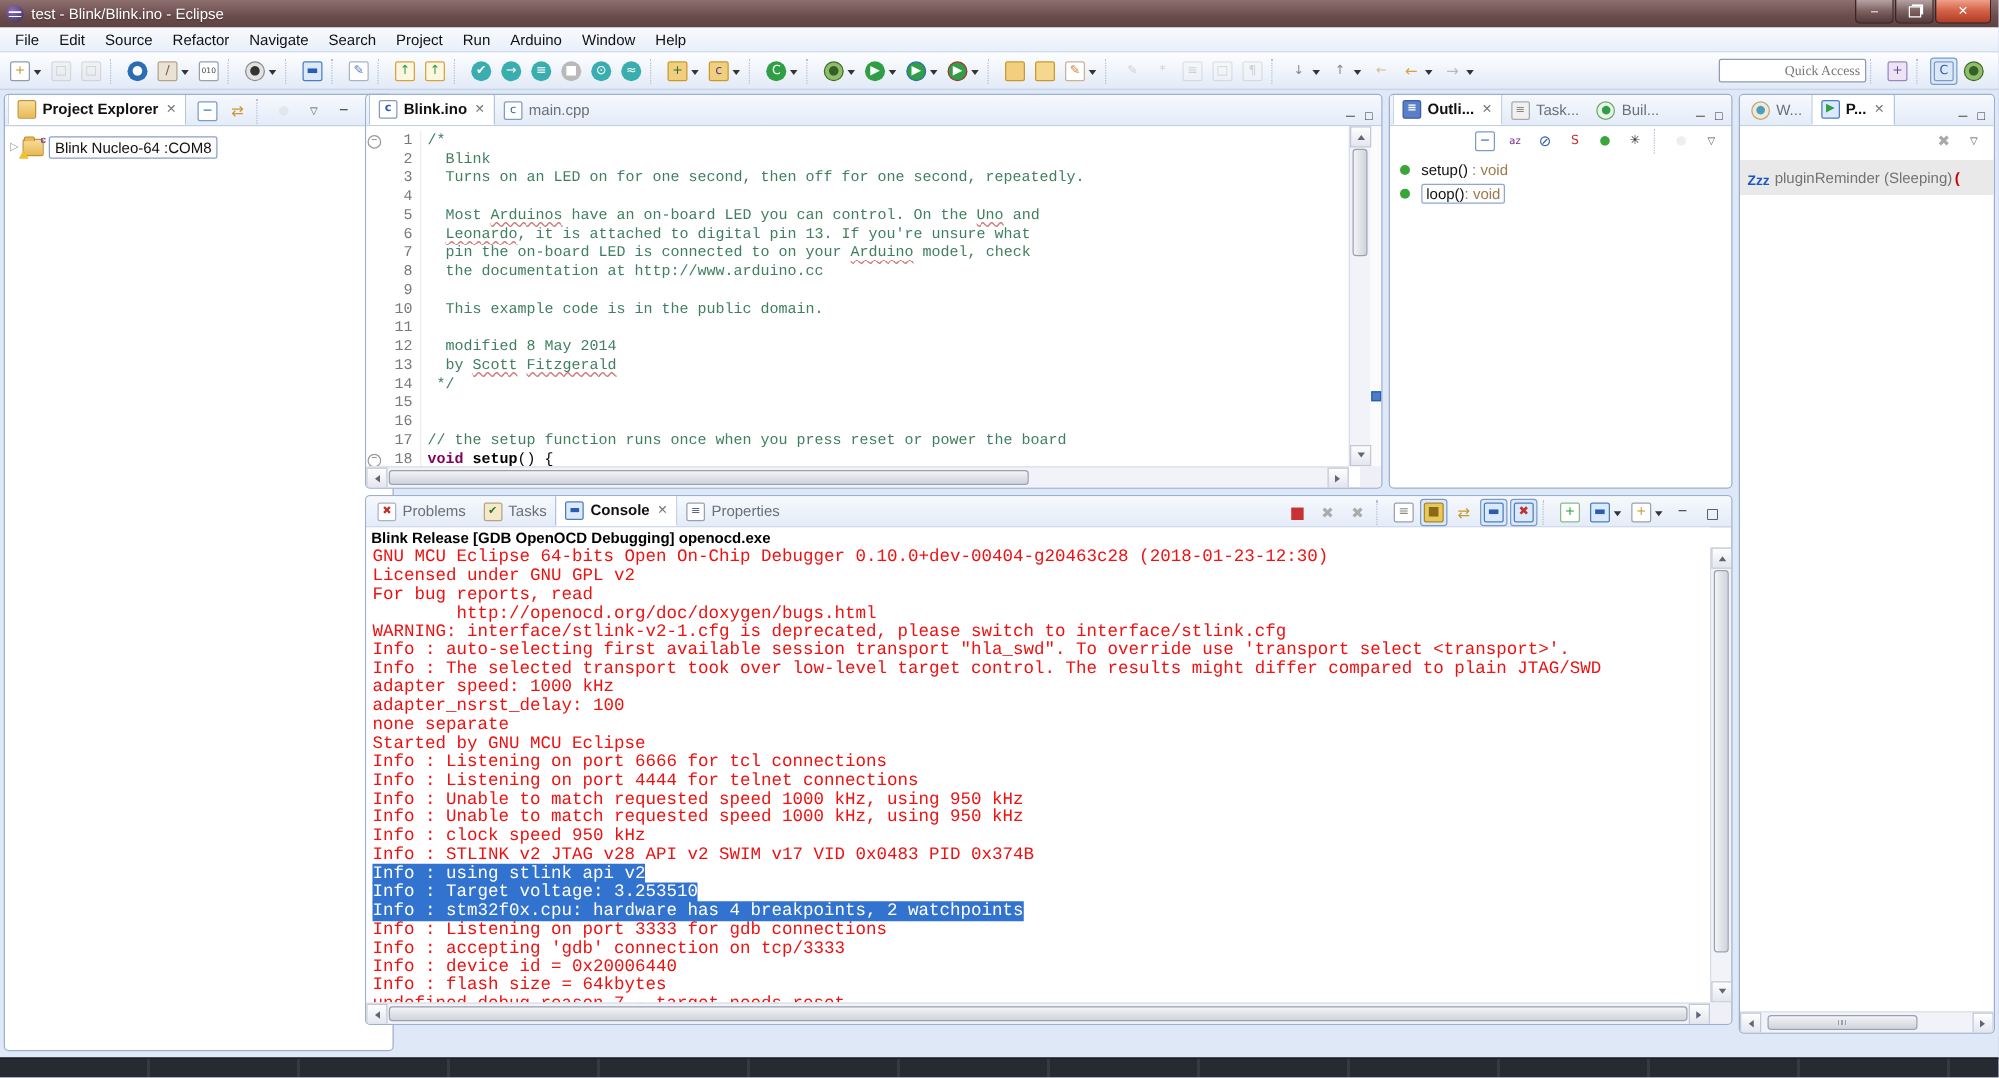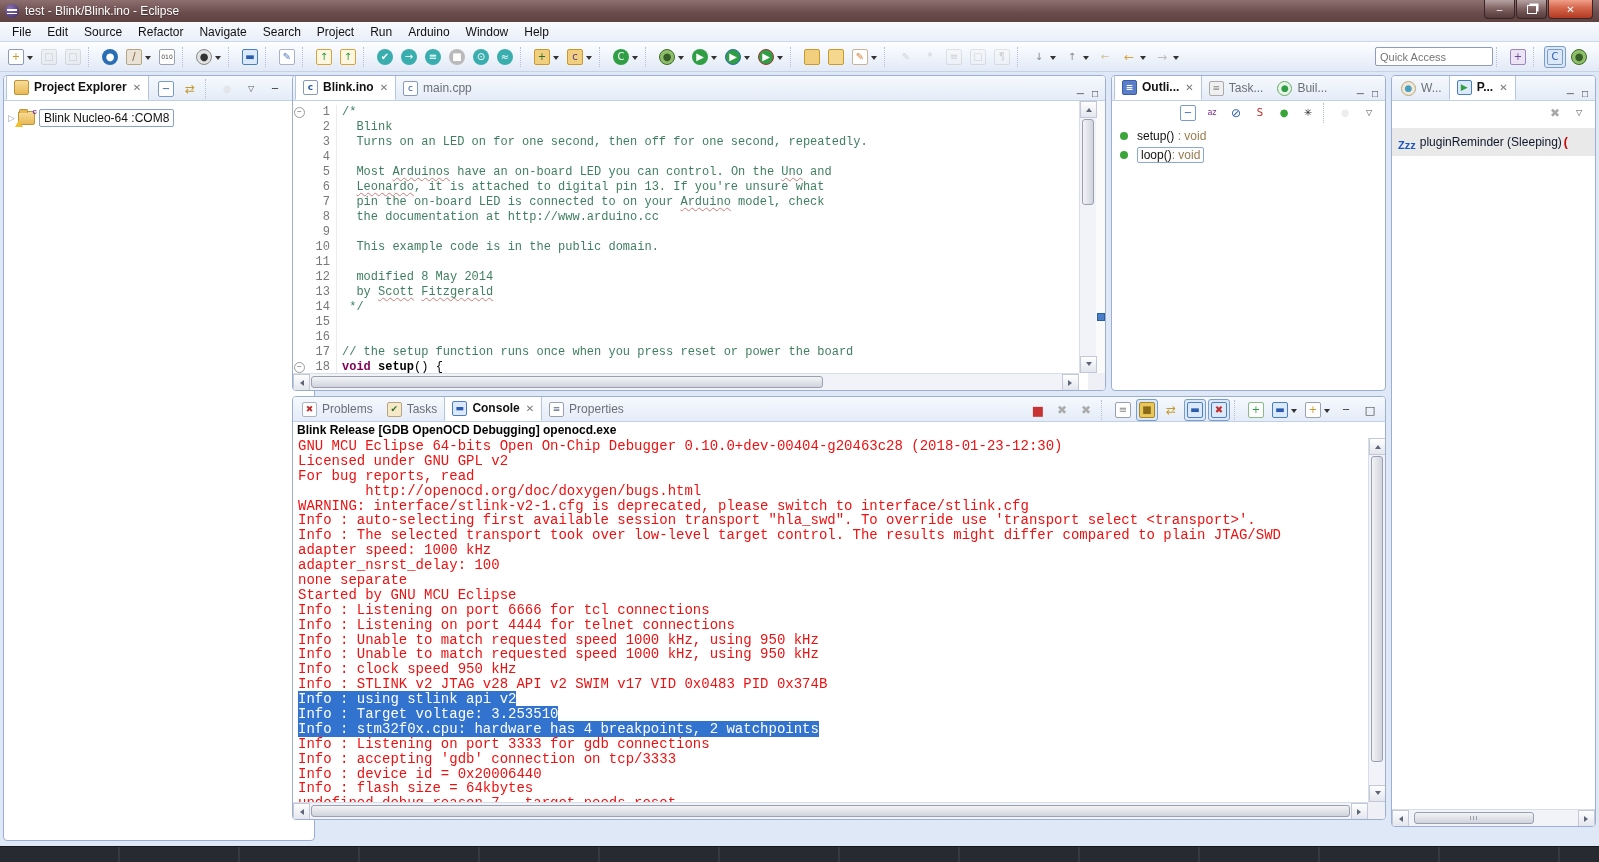--- a/index.html
+++ b/index.html
@@ -20,21 +20,21 @@
   #toolbar{position:absolute;left:0;top:42px;width:100%;height:30px;background:linear-gradient(#fdfeff,#e2eaf7);border-bottom:1px solid #c6d2e6;display:flex;align-items:center;padding-left:4px;box-sizing:border-box;}
   #tb-left{display:flex;align-items:center;flex:1 1 auto;overflow:hidden;}
   #tb-right{display:flex;align-items:center;margin-right:8px;}
   .tbtn{display:inline-flex;align-items:center;padding:2px 2px;margin:0 1px;border:1px solid transparent;border-radius:3px;}
   .tbtn.pressed{border-color:#7a9cc8;background:#dce8f8;}
   .tbtn.dis{opacity:.38;}
   .tsep{width:6px;height:20px;border-left:1px dotted #b4c0d6;margin:0 3px;display:inline-block;}
   .ti{display:inline-flex;align-items:center;justify-content:center;width:16px;height:16px;font-size:10px;line-height:1;border-radius:2px;box-sizing:border-box;font-family:"DejaVu Sans",sans-serif;}
   .ti.circ{border-radius:50%;}
   .ddarr{width:0;height:0;border:3px solid transparent;border-top:4px solid #333;margin:5px 0 0 3px;}
-  #qa{width:108px;height:17px;border:1px solid #8e9cb5;border-radius:2px;font-size:11px;padding:0 4px;color:#444;font-family:Liberation Sans, sans-serif;background:#fff;}
+  #qa{width:108px;height:17px;border:1px solid #8e9cb5;border-radius:2px;font-size:11px;padding:0 4px;color:#444;font-family:Liberation Serif, serif;background:#fff;text-align:right;}
   
   .panel{position:absolute;background:#fff;border:1px solid #9cafd0;border-radius:4px;box-sizing:border-box;overflow:hidden;}
   .tabrow{position:absolute;left:0;top:0;right:0;height:25px;background:linear-gradient(#f6f9fd,#e4ecf8);border-bottom:1px solid #c2d0e6;display:flex;align-items:flex-end;padding-left:2px;box-sizing:border-box;}
   .vtab{display:inline-flex;align-items:center;height:24px;padding:0 7px;color:#6b6f78;border-radius:3px 3px 0 0;white-space:nowrap;}
   .vtab .ti{width:15px;height:15px;margin-right:5px;font-size:9px;}
   .vtab.active{background:#fff;border:1px solid #b4c4de;border-bottom-color:#fff;color:#111;font-weight:bold;}
   .xclose{margin-left:6px;color:#777;font-size:10px;font-weight:normal;}
   .tr-icons{margin-left:auto;display:flex;align-items:center;padding-right:3px;}
   .minmax{font-size:10px;color:#333;padding:1px 4px;}
   
@@ -78,21 +78,21 @@
   .toolrow{position:absolute;left:0;top:25px;right:0;height:24px;display:flex;align-items:center;justify-content:flex-end;padding-right:4px;background:#fff;}
   .oit{display:flex;align-items:center;height:19px;padding-left:8px;}
   .odot{width:8px;height:8px;border-radius:50%;background:#3aa63a;margin-right:9px;flex:0 0 auto;}
   .olbl{color:#111;}
   .otyp{color:#9a7b4f;}
   .oit.sel .obox{border:1px solid #8aa8d0;border-radius:2px;background:#fdfdfe;padding:0 3px;display:inline-flex;}
   
   #rightp{left:1391px;top:75px;width:205px;height:752px;}
   #rp-row{position:absolute;left:0;top:52px;right:0;height:28px;background:#e9e9e9;display:flex;align-items:center;overflow:hidden;}
   #rp-zzz{color:#1a57c2;font-weight:bold;font-size:11px;margin:6px 4px 0 6px;}
-  #rp-text{color:#0f172a;font-size:12px;white-space:nowrap;}
+  #rp-text{color:#737373;font-size:12px;white-space:nowrap;}
   #rp-clip{color:#c00;font-weight:bold;margin-left:2px;}
   
   #consolep{left:292px;top:396px;width:1094px;height:424px;}
   #c-header{position:absolute;left:0;top:25px;right:17px;height:16px;background:#fff;color:#000;font-weight:bold;font-size:12px;padding:1px 0 0 4px;box-sizing:border-box;white-space:nowrap;}
   #c-log{position:absolute;left:0;top:41px;right:17px;bottom:17px;background:#fff;overflow:hidden;padding:1px 0 0 5px;}
   .lg{font-family:"Liberation Mono","DejaVu Sans Mono",monospace;font-size:14px;line-height:14.9px;height:14.9px;color:#ee1111;white-space:pre;}
   .lg .sel{background:#3273cf;color:#fff;}
   
   #taskbar{position:absolute;left:0;top:846px;width:100%;height:16px;background:#272a31;border-top:1px solid #15171c;}
   #taskbar:after{content:"";position:absolute;inset:0;background:repeating-linear-gradient(90deg,transparent 0 118px,rgba(255,255,255,.07) 118px 120px);}

